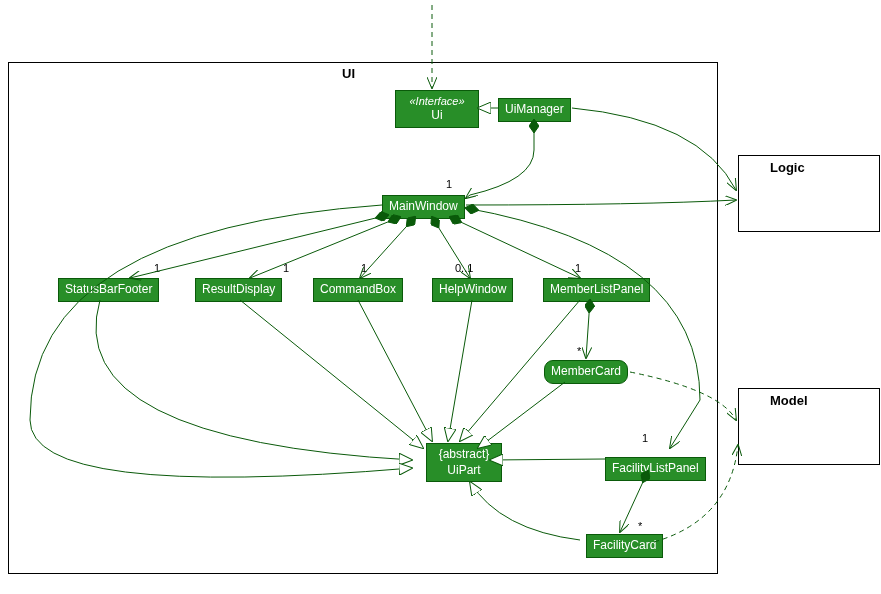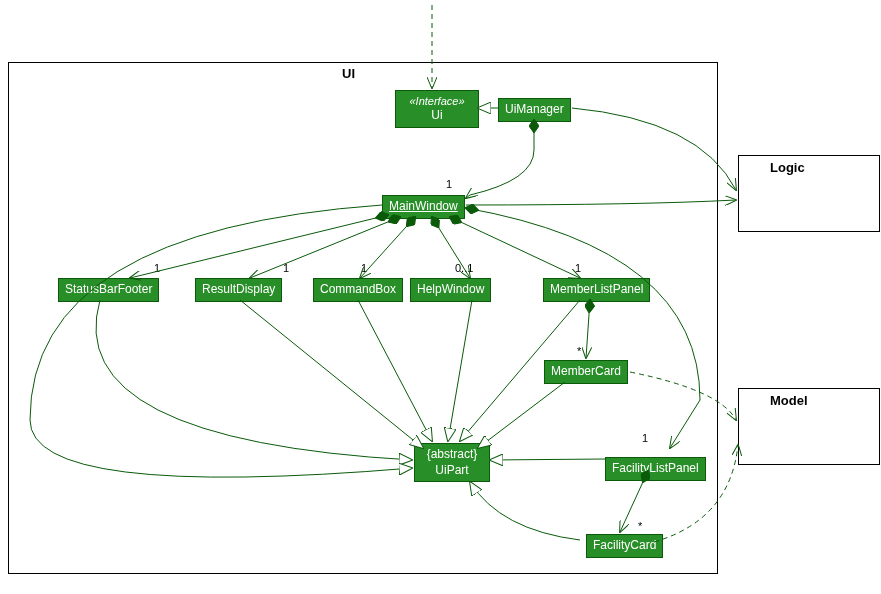--- a/index.html
+++ b/index.html
@@ -58,28 +58,28 @@
 <div class="package-label" style="left:770px; top:160px;text-align:right;">Logic</div>
 
 <div class="package-box" style="left:738px; top:388px; width:140px; height:75px;"></div>
 <div class="package-label" style="left:770px; top:393px;">Model</div>
 
 <div class="class-box" style="left:395px; top:90px; width:70px;">
   <div class="stereo">«Interface»</div>
   <div>Ui</div>
 </div>
 <div class="class-box" style="left:498px; top:98px;">UiManager</div>
-<div class="class-box" style="left:382px; top:195px;text-decoration:underline;">MainWindow</div>
+<div class="class-box" style="left:382px; top:195px;">MainWindow</div>
 <div class="class-box" style="left:58px; top:278px;">StatusBarFooter</div>
 <div class="class-box" style="left:195px; top:278px;">ResultDisplay</div>
 <div class="class-box" style="left:313px; top:278px;">CommandBox</div>
-<div class="class-box" style="left:410px; top:278px;">HelpWindow</div>
+<div class="class-box" style="left:432px; top:278px;">HelpWindow</div>
 <div class="class-box" style="left:543px; top:278px;">MemberListPanel</div>
-<div class="class-box" style="left:544px; top:360px;">MemberCard</div>
-<div class="class-box" style="left:414px; top:443px; width:62px;">
+<div class="class-box" style="left:544px; top:360px;border-radius:9px;">MemberCard</div>
+<div class="class-box" style="left:426px; top:443px; width:62px;">
   <div>{abstract}</div>
   <div>UiPart</div>
 </div>
 <div class="class-box" style="left:605px; top:449px;margin-top:8px;">FacilityListPanel</div>
 <div class="class-box" style="left:572px; top:534px;margin-left:14px;">FacilityCard</div>
 
 <div class="mult" style="left:446px; top:178px;">1</div>
 <div class="mult" style="left:154px; top:262px;">1</div>
 <div class="mult" style="left:283px; top:262px;">1</div>
 <div class="mult" style="left:361px; top:262px;">1</div>

